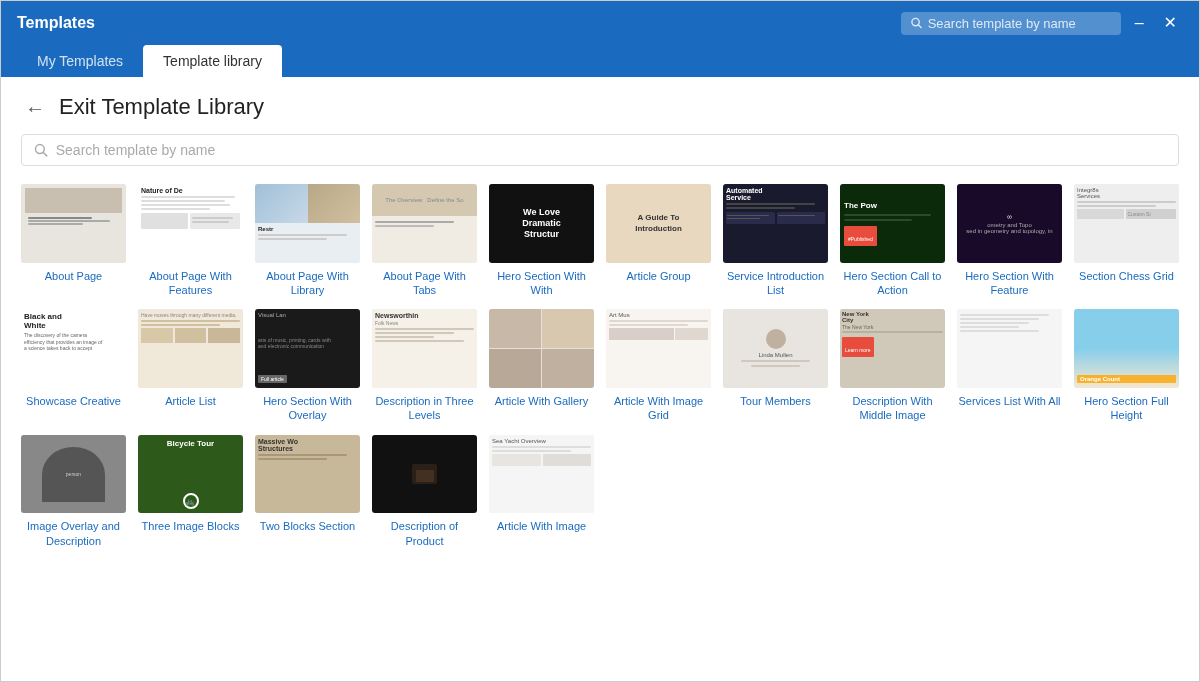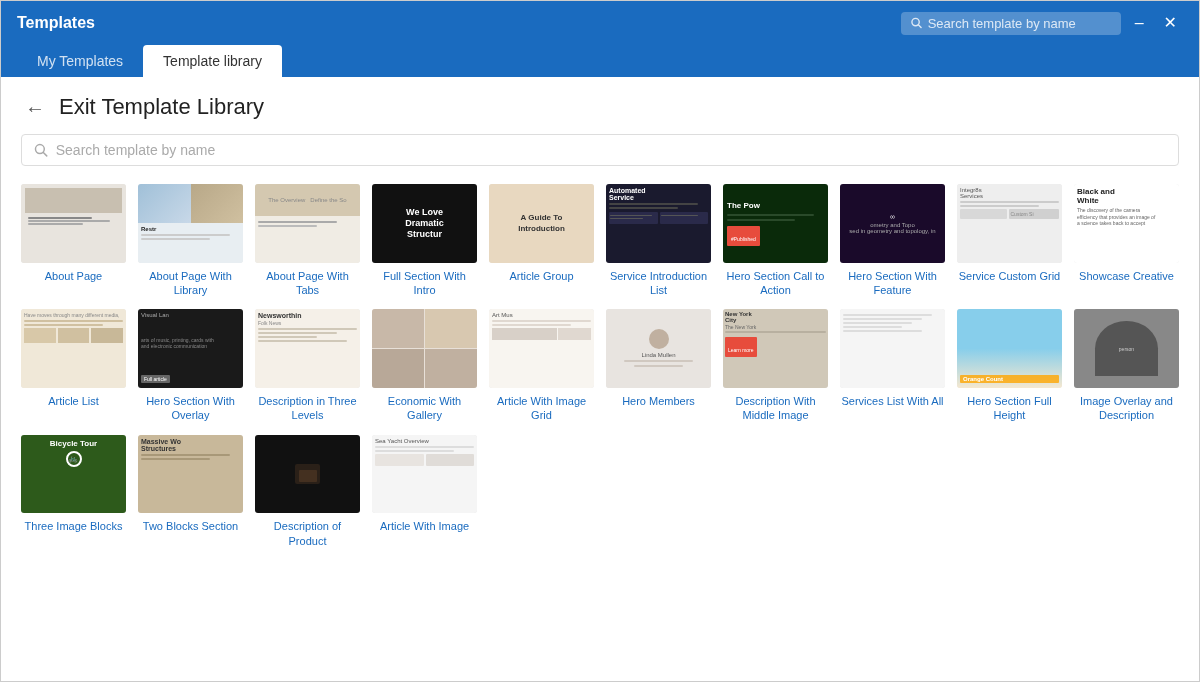--- a/index.html
+++ b/index.html
@@ -106,20 +106,39 @@
             <div style="padding:3px;">
               <div class="mini-bar" style="width:70%;height:2px;background:#888;margin:1px 0;"></div>
               <div class="mini-bar" style="width:90%;height:2px;background:#aaa;margin:1px 0;"></div>
               <div class="mini-bar" style="width:60%;height:2px;background:#aaa;margin:1px 0;"></div>
             </div>
           </div>
         </div>
         <div class="template-label">About Page</div>
       </div>
 
+      <div class="template-item">
+        <div class="thumb-container">
+          <div class="thumb-inner" style="background:#fff;padding:3px;">
+            <div style="font-size:7px;font-weight:bold;color:#222;margin-bottom:2px;">Nature of De</div>
+            <div class="mini-bar" style="width:95%;height:2px;background:#ddd;"></div>
+            <div class="mini-bar" style="width:85%;height:2px;background:#ddd;margin-top:1px;"></div>
+            <div class="mini-bar" style="width:90%;height:2px;background:#ddd;margin-top:1px;"></div>
+            <div class="mini-bar" style="width:70%;height:2px;background:#ddd;margin-top:1px;"></div>
+            <div style="display:flex;gap:2px;margin-top:3px;">
+              <div style="flex:1;background:#e0e0e0;height:16px;border-radius:1px;"></div>
+              <div style="flex:1;background:#e8e8e8;height:16px;border-radius:1px;padding:2px;">
+                <div class="mini-bar" style="width:90%;height:2px;background:#ccc;"></div>
+                <div class="mini-bar" style="width:80%;height:2px;background:#ccc;margin-top:1px;"></div>
+              </div>
+            </div>
+          </div>
+        </div>
+        <div class="template-label">About Page With Features</div>
+      </div>
 
       <div class="template-item">
         <div class="thumb-container">
           <div class="thumb-inner" style="background:#e8eef2;">
             <div style="display:flex;height:50%;">
               <div style="flex:1;background:linear-gradient(135deg,#a0c0d8,#c8d8e8);"></div>
               <div style="flex:1;background:linear-gradient(135deg,#b8a888,#d0c0a0);"></div>
             </div>
             <div style="padding:3px;">
               <div style="font-size:6px;font-weight:bold;color:#222;margin-bottom:2px;">Restr</div>
@@ -145,21 +164,21 @@
         </div>
         <div class="template-label">About Page With Tabs</div>
       </div>
 
       <div class="template-item">
         <div class="thumb-container">
           <div class="thumb-inner" style="background:#111;display:flex;align-items:center;justify-content:center;flex-direction:column;padding:4px;">
             <div style="font-size:9px;font-weight:bold;color:#fff;text-align:center;line-height:1.2;">We Love<br>Dramatic<br>Structur</div>
           </div>
         </div>
-        <div class="template-label">Full Section With Intro</div>
+        <div class="template-label">Hero Section With With</div>
       </div>
 
       <div class="template-item">
         <div class="thumb-container">
           <div class="thumb-inner" style="background:#e8d8c0;display:flex;align-items:center;justify-content:center;flex-direction:column;padding:10px;">
             <div style="font-size:8px;font-weight:bold;color:#333;text-align:center;line-height:1.4;">A Guide To<br>Introduction</div>
           </div>
         </div>
         <div class="template-label">Article Group</div>
       </div>
@@ -218,21 +237,21 @@
             <div class="mini-bar" style="width:100%;height:2px;background:#ccc;"></div>
             <div class="mini-bar" style="width:80%;height:2px;background:#ccc;margin-top:1px;"></div>
             <div style="display:flex;gap:2px;margin-top:2px;">
               <div style="flex:1;background:#d8d8d8;height:10px;border-radius:1px;"></div>
               <div style="flex:1;background:#d0d0d0;height:10px;border-radius:1px;padding:2px;">
                 <div style="font-size:5px;color:#888;">Custom Si</div>
               </div>
             </div>
           </div>
         </div>
-        <div class="template-label">Service Custom Grid</div>
+        <div class="template-label">Section Chess Grid</div>
       </div>
 
       <div class="template-item">
         <div class="thumb-container">
           <div class="thumb-inner" style="background:#fff;padding:3px;">
             <div style="font-size:8px;font-weight:bold;color:#222;margin-bottom:2px;">Black and<br>White</div>
             <div style="font-size:5px;color:#666;line-height:1.3;">The discovery of the camera<br>efficiency that provides an image of<br>a science takes back to accept</div>
           </div>
         </div>
         <div class="template-label">Showcase Creative</div>
@@ -288,21 +307,21 @@
         <div class="thumb-container">
           <div class="thumb-inner" style="background:#e8e0d8;padding:0;">
             <div style="display:grid;grid-template-columns:1fr 1fr;grid-template-rows:1fr 1fr;height:100%;gap:1px;">
               <div style="background:#c8b8a8;"></div>
               <div style="background:#d8c8b0;"></div>
               <div style="background:#b8a898;"></div>
               <div style="background:#c0b0a0;"></div>
             </div>
           </div>
         </div>
-        <div class="template-label">Economic With Gallery</div>
+        <div class="template-label">Article With Gallery</div>
       </div>
 
       <div class="template-item">
         <div class="thumb-container">
           <div class="thumb-inner" style="background:#f8f5f0;padding:3px;">
             <div style="font-size:6px;color:#555;margin-bottom:2px;">Art Mus</div>
             <div class="mini-bar" style="width:100%;height:2px;background:#e0d8d0;"></div>
             <div class="mini-bar" style="width:80%;height:2px;background:#e0d8d0;margin-top:1px;"></div>
             <div style="display:flex;gap:1px;margin-top:2px;">
               <div style="flex:2;background:#d8d0c8;height:12px;"></div>
@@ -315,21 +334,21 @@
 
       <div class="template-item">
         <div class="thumb-container">
           <div class="thumb-inner" style="background:#e8e4e0;padding:3px;display:flex;flex-direction:column;align-items:center;justify-content:center;">
             <div style="width:20px;height:20px;border-radius:50%;background:#c0b0a0;overflow:hidden;margin-bottom:3px;"></div>
             <div style="font-size:6px;color:#555;">Linda Mullen</div>
             <div class="mini-bar" style="width:70%;height:2px;background:#d0c8c0;margin-top:2px;"></div>
             <div class="mini-bar" style="width:50%;height:2px;background:#d0c8c0;margin-top:1px;"></div>
           </div>
         </div>
-        <div class="template-label">Hero Members</div>
+        <div class="template-label">Tour Members</div>
       </div>
 
       <div class="template-item">
         <div class="thumb-container">
           <div class="thumb-inner" style="background:#d0c8b8;padding:2px;">
             <div style="font-size:6px;font-weight:bold;color:#333;">New York<br>City</div>
             <div style="font-size:5px;color:#666;margin-top:1px;">The New York</div>
             <div class="mini-bar" style="width:100%;height:2px;background:#b8b0a0;margin-top:1px;"></div>
             <div style="margin-top:2px;background:#e74c3c;padding:1px 3px;border-radius:1px;display:inline-block;">
               <span style="font-size:5px;color:#fff;">Learn more</span>
@@ -367,21 +386,21 @@
             <div style="width:60%;height:70%;background:#555;border-radius:50% 50% 0 0;overflow:hidden;display:flex;align-items:center;justify-content:center;">
               <div style="font-size:5px;color:#ccc;">person</div>
             </div>
           </div>
         </div>
         <div class="template-label">Image Overlay and Description</div>
       </div>
 
       <div class="template-item">
         <div class="thumb-container">
-          <div class="thumb-inner" style="background:#2d5a1b;display:flex;align-items:center;justify-content:flex-start;flex-direction:column;padding:4px;">
+          <div class="thumb-inner" style="background:#2d5a1b;display:flex;align-items:center;justify-content:space-between;flex-direction:column;padding:4px;">
             <div style="font-size:8px;font-weight:bold;color:#fff;text-align:center;">Bicycle Tour</div>
             <div style="width:16px;height:16px;border-radius:50%;border:2px solid #fff;margin-top:3px;display:flex;align-items:center;justify-content:center;">
               <span style="font-size:8px;color:#fff;">🚲</span>
             </div>
           </div>
         </div>
         <div class="template-label">Three Image Blocks</div>
       </div>
 
       <div class="template-item">

